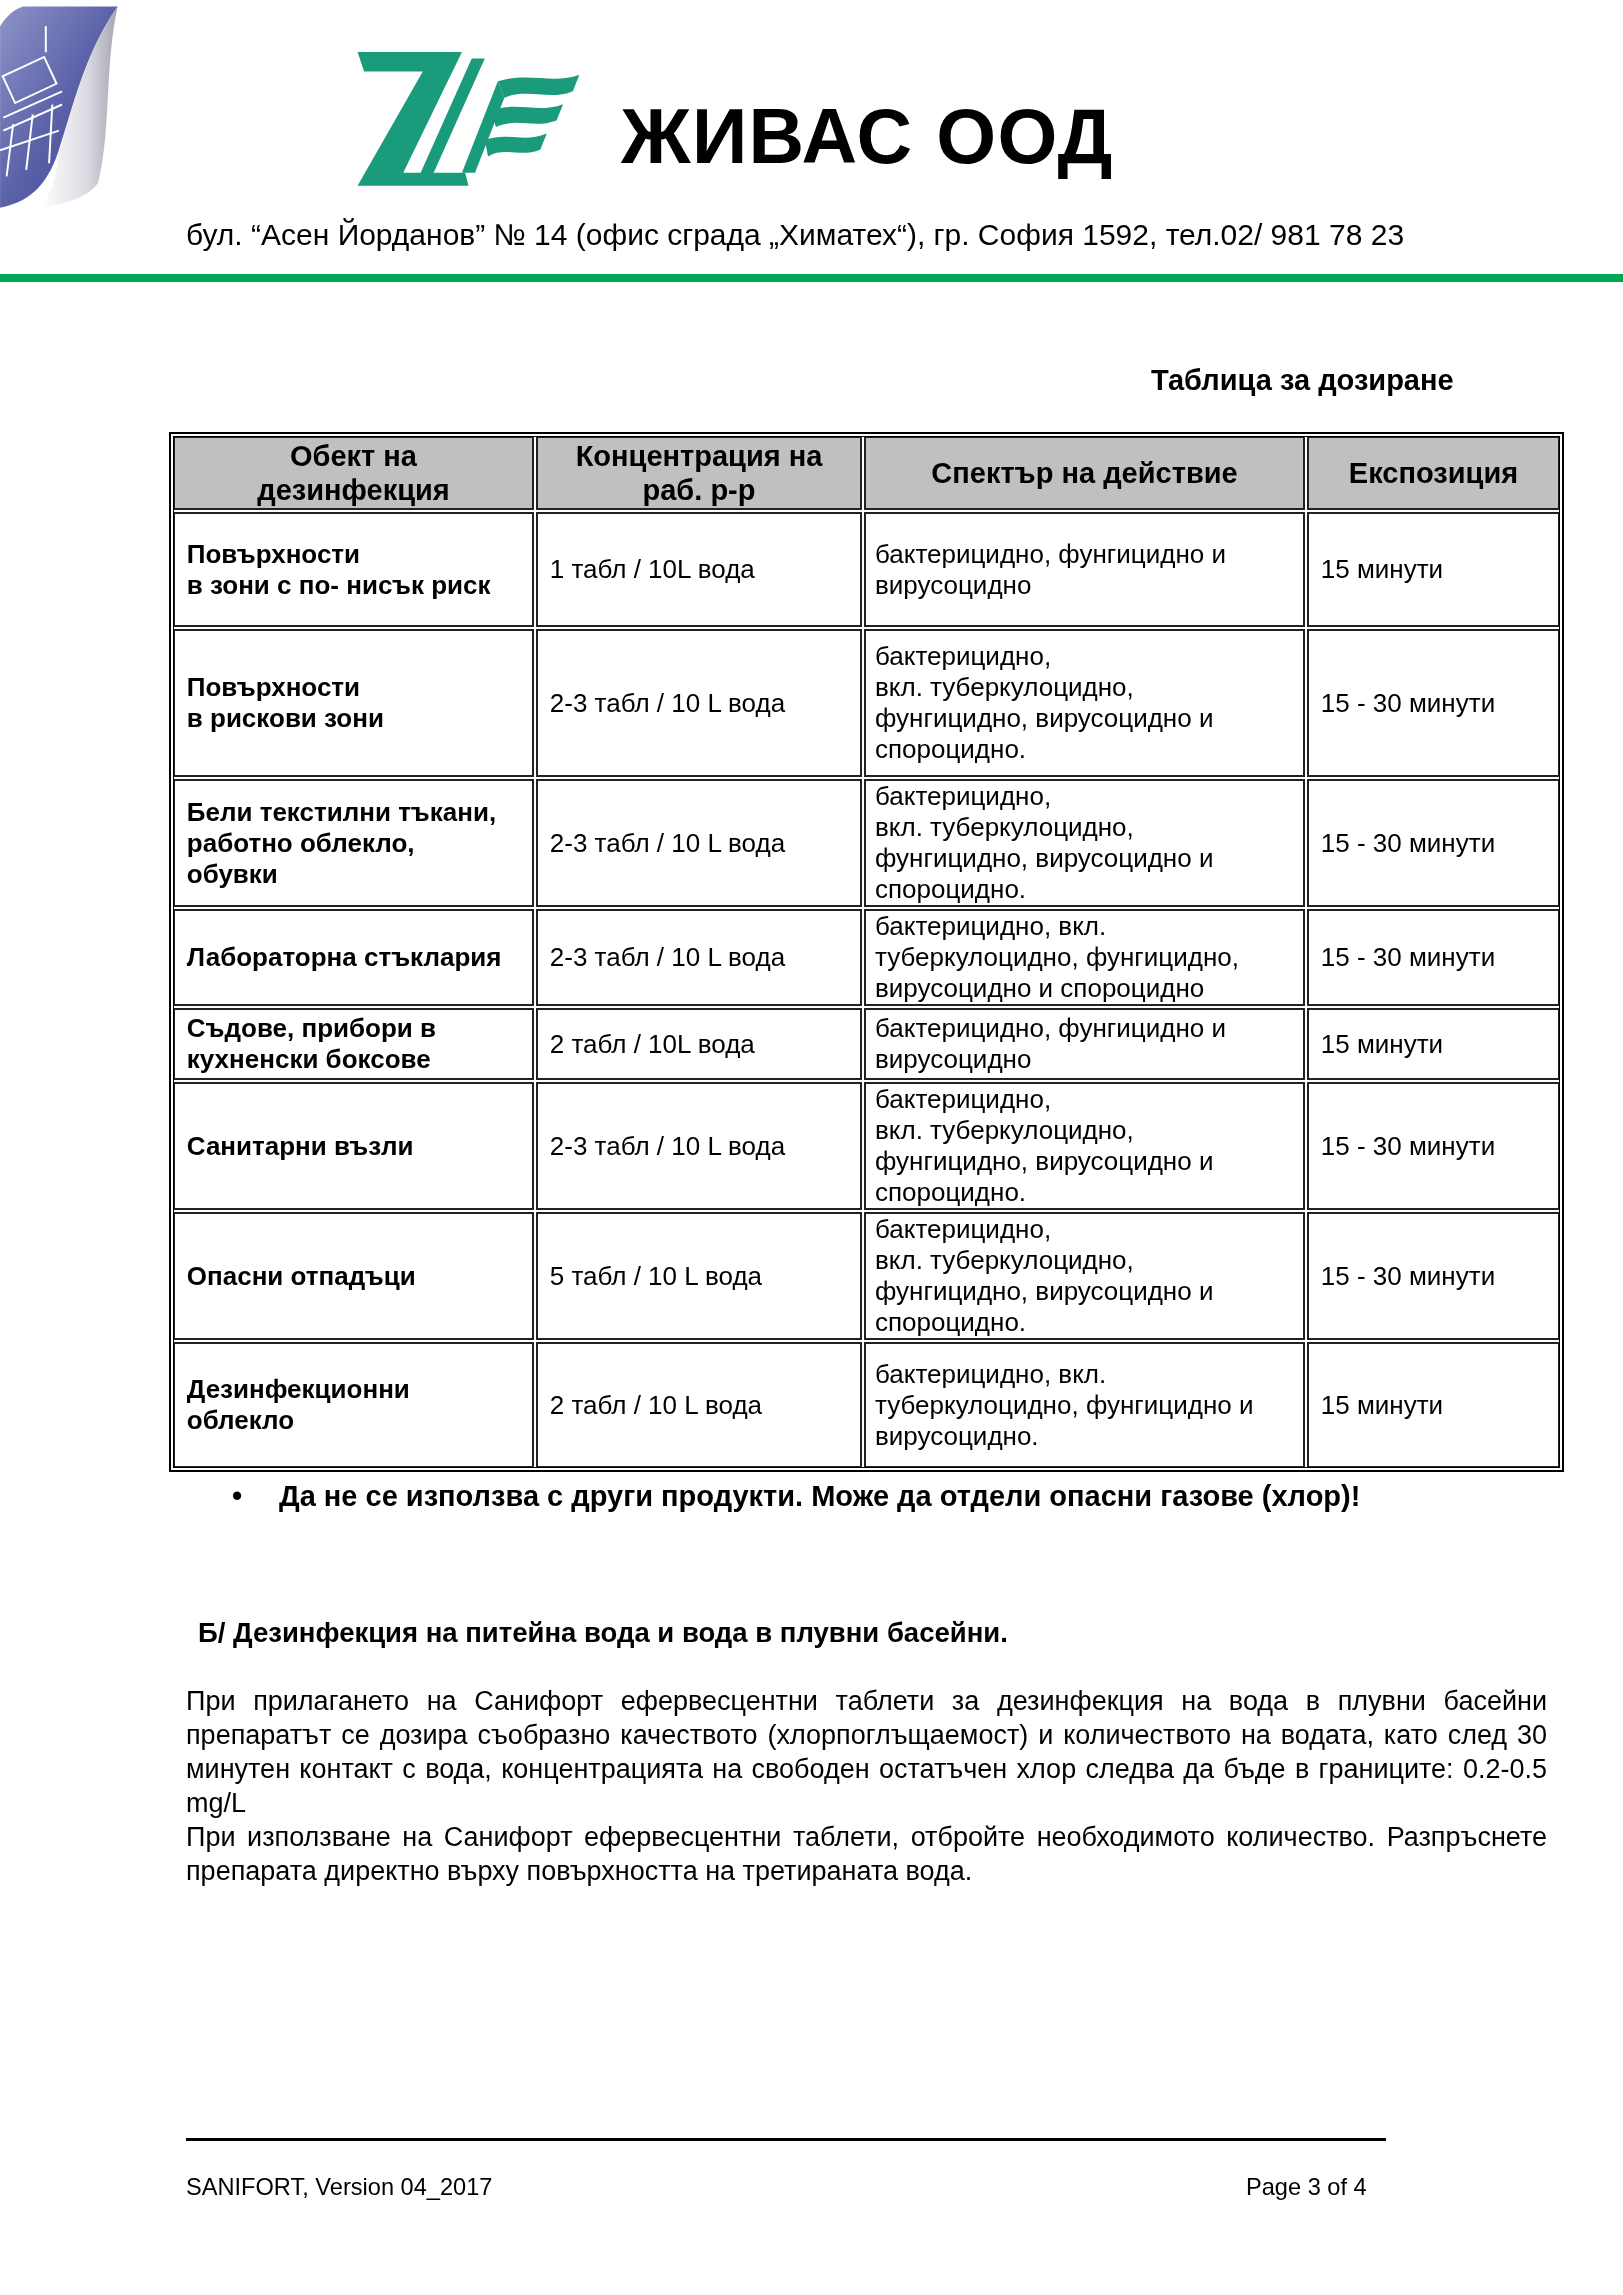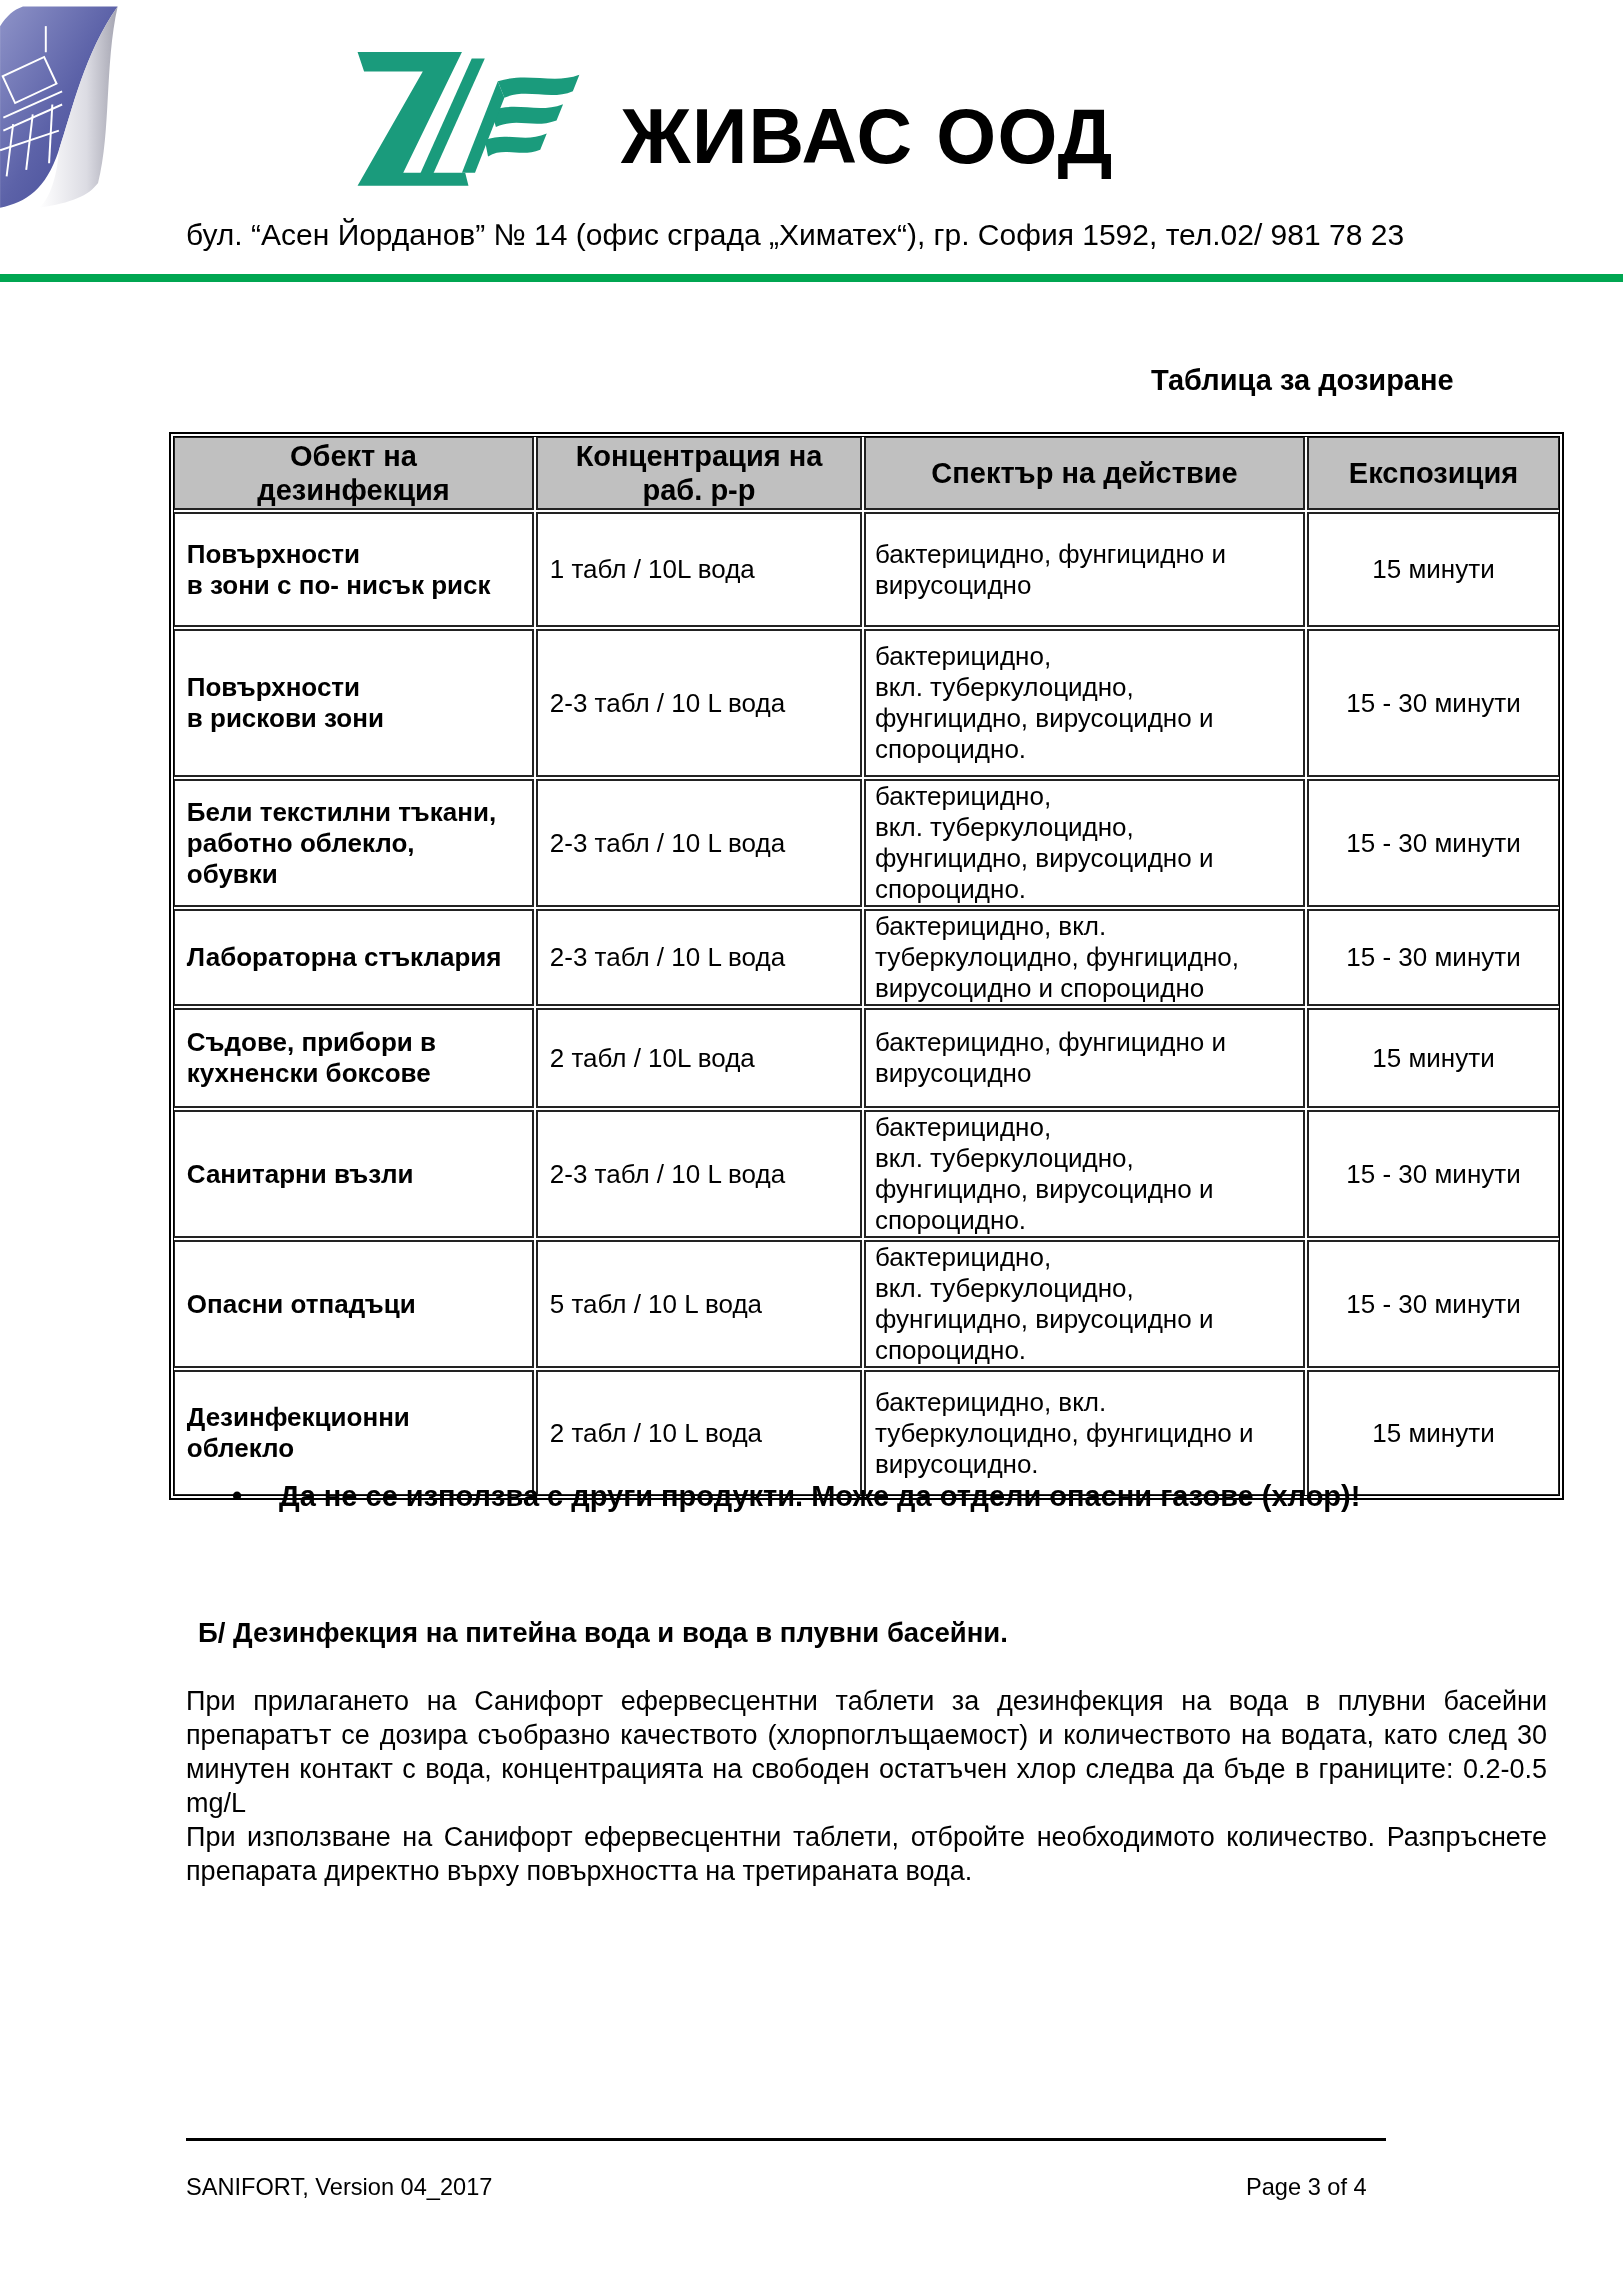--- a/index.html
+++ b/index.html
@@ -18,21 +18,21 @@
 
   
   #dosage-table { left:169px; top:432px; width:1393px; border-collapse:separate; border-spacing:2.6px;
                   border:2.6px double #000; outline:1.3px solid #000; outline-offset:-5.9px; table-layout:fixed; }
   #dosage-table th, #dosage-table td { border:2px solid #222; padding:0 11.8px; vertical-align:middle; font-size:26px; line-height:31px; }
   #dosage-table th { background:#c0c0c0; font-weight:bold; text-align:center; font-size:29px; line-height:34px; }
   #dosage-table td.obj { font-weight:bold; text-align:left; }
   #dosage-table td.conc { }
   #dosage-table td.conc.left { text-align:left; }
   #dosage-table td.spec { text-align:left;padding-left:9px; }
-  #dosage-table td.exp { text-align:center; }
+  #dosage-table td.exp { text-align:left; }
   .line { display:block; }
 
   
   #warning { left:232px; top:1480px; font-size:29px; font-weight:bold; white-space:nowrap; }
   #warning .bullet { display:inline-block; width:47px; }
 
   
   #section-b-heading { left:186px; top:1617px; font-size:27.5px; font-weight:bold; white-space:nowrap;margin-left:12px; }
   #section-b-body { left:186px; top:1684px; width:1361px; font-size:27px; line-height:34px; text-align:justify; }
   #section-b-body p { margin:0; }
@@ -171,21 +171,21 @@
       </td>
       <td class="conc left">2-3 табл / 10 L вода</td>
       <td class="spec">
         <span class="line">бактерицидно, вкл.</span>
         <span class="line">туберкулоцидно, фунгицидно,</span>
         <span class="line">вирусоцидно и спороцидно</span>
       </td>
       <td class="exp">15 - 30 минути</td>
     </tr>
 
-    <tr style="height:100px">
+    <tr style="height:72px">
       <td class="obj">
         <span class="line">Съдове, прибори в</span>
         <span class="line">кухненски боксове</span>
       </td>
       <td class="conc">2 табл / 10L  вода</td>
       <td class="spec">
         <span class="line">бактерицидно, фунгицидно и</span>
         <span class="line">вирусоцидно</span>
       </td>
       <td class="exp">15 минути</td>

